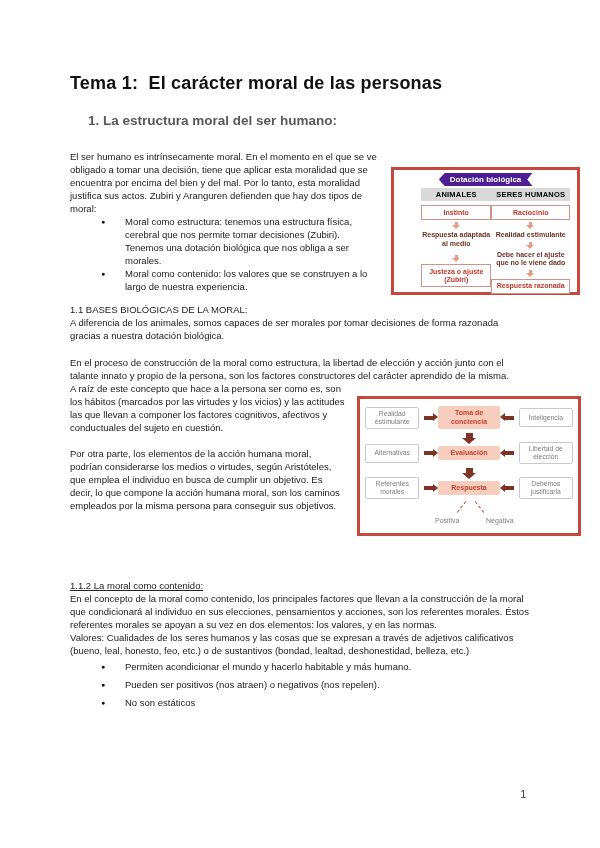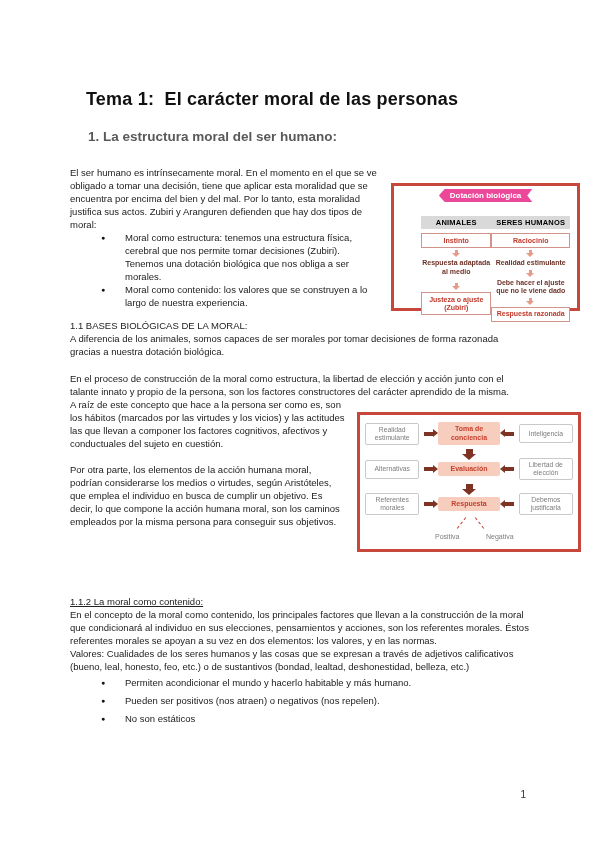--- a/index.html
+++ b/index.html
@@ -8,21 +8,21 @@
     width:600px;height:848px;
     margin:0 auto;
     background:#ffffff;
     box-sizing:border-box;
     padding:72px 70px 0 70px;
     font-family:"Liberation Sans","DejaVu Sans",sans-serif;
     color:#212121;
     overflow:hidden;
   }
   h1.doc-title{
-    margin:16px;font-size:18px;line-height:22px;font-weight:bold;color:#111;
+    margin:0;font-size:18px;line-height:22px;font-weight:bold;color:#111;
     white-space:pre-wrap;letter-spacing:.2px;
   }
   h2.sec1{
     margin:16px 0 0 18px;font-size:13.5px;line-height:22px;font-weight:bold;color:#595959;
   }
   .content{margin-top:18px;font-size:9.5px;line-height:13px;}
   .body{font-size:9.5px;line-height:13px;color:#212121;}
   .u{text-decoration:underline;margin-top:24px;}
   .mt-sm{margin-top:10px;}
   .mt-md{margin-top:13px;}
@@ -39,25 +39,25 @@
   
   .d1{
     float:right;box-sizing:border-box;
     width:189px;height:128px;
     margin:17px -50px 10px 12px;
     border:3px solid #c8473c;background:#fff;
     position:relative;
   }
   .d1-banner{
     position:absolute;top:3px;left:50%;transform:translateX(-50%);
-    background:#ec4899;color:#fff;font-weight:bold;font-size:8px;line-height:10px;
+    background:#4c1d95;color:#fff;font-weight:bold;font-size:8px;line-height:10px;
     padding:1.5px 11px;white-space:nowrap;
     clip-path:polygon(6px 0,100% 0,calc(100% - 5px) 50%,100% 100%,6px 100%,0 50%);
   }
-  .d1-cols{display:flex;justify-content:space-between;padding:30px 7px 5px 7px;height:99px;margin-left:20px;}
+  .d1-cols{display:flex;justify-content:space-between;padding:18px 7px 5px 7px;height:99px;margin-left:20px;}
   .d1-col{display:flex;flex-direction:column;align-items:center;text-align:center;}
   .d1-col.left{width:79px;}
   .d1-col.right{width:88px;}
   .d1-header{
     width:100%;background:#d9d9d9;color:#000;font-weight:bold;font-size:7.5px;
     line-height:8px;padding:2.5px 0;margin-bottom:4px;letter-spacing:.2px;
   }
   .d1-box{
     width:100%;box-sizing:border-box;background:#fff;border:1px solid #d2948a;
     color:#c0392b;font-weight:bold;font-size:7px;line-height:8px;padding:2.5px 1px;

